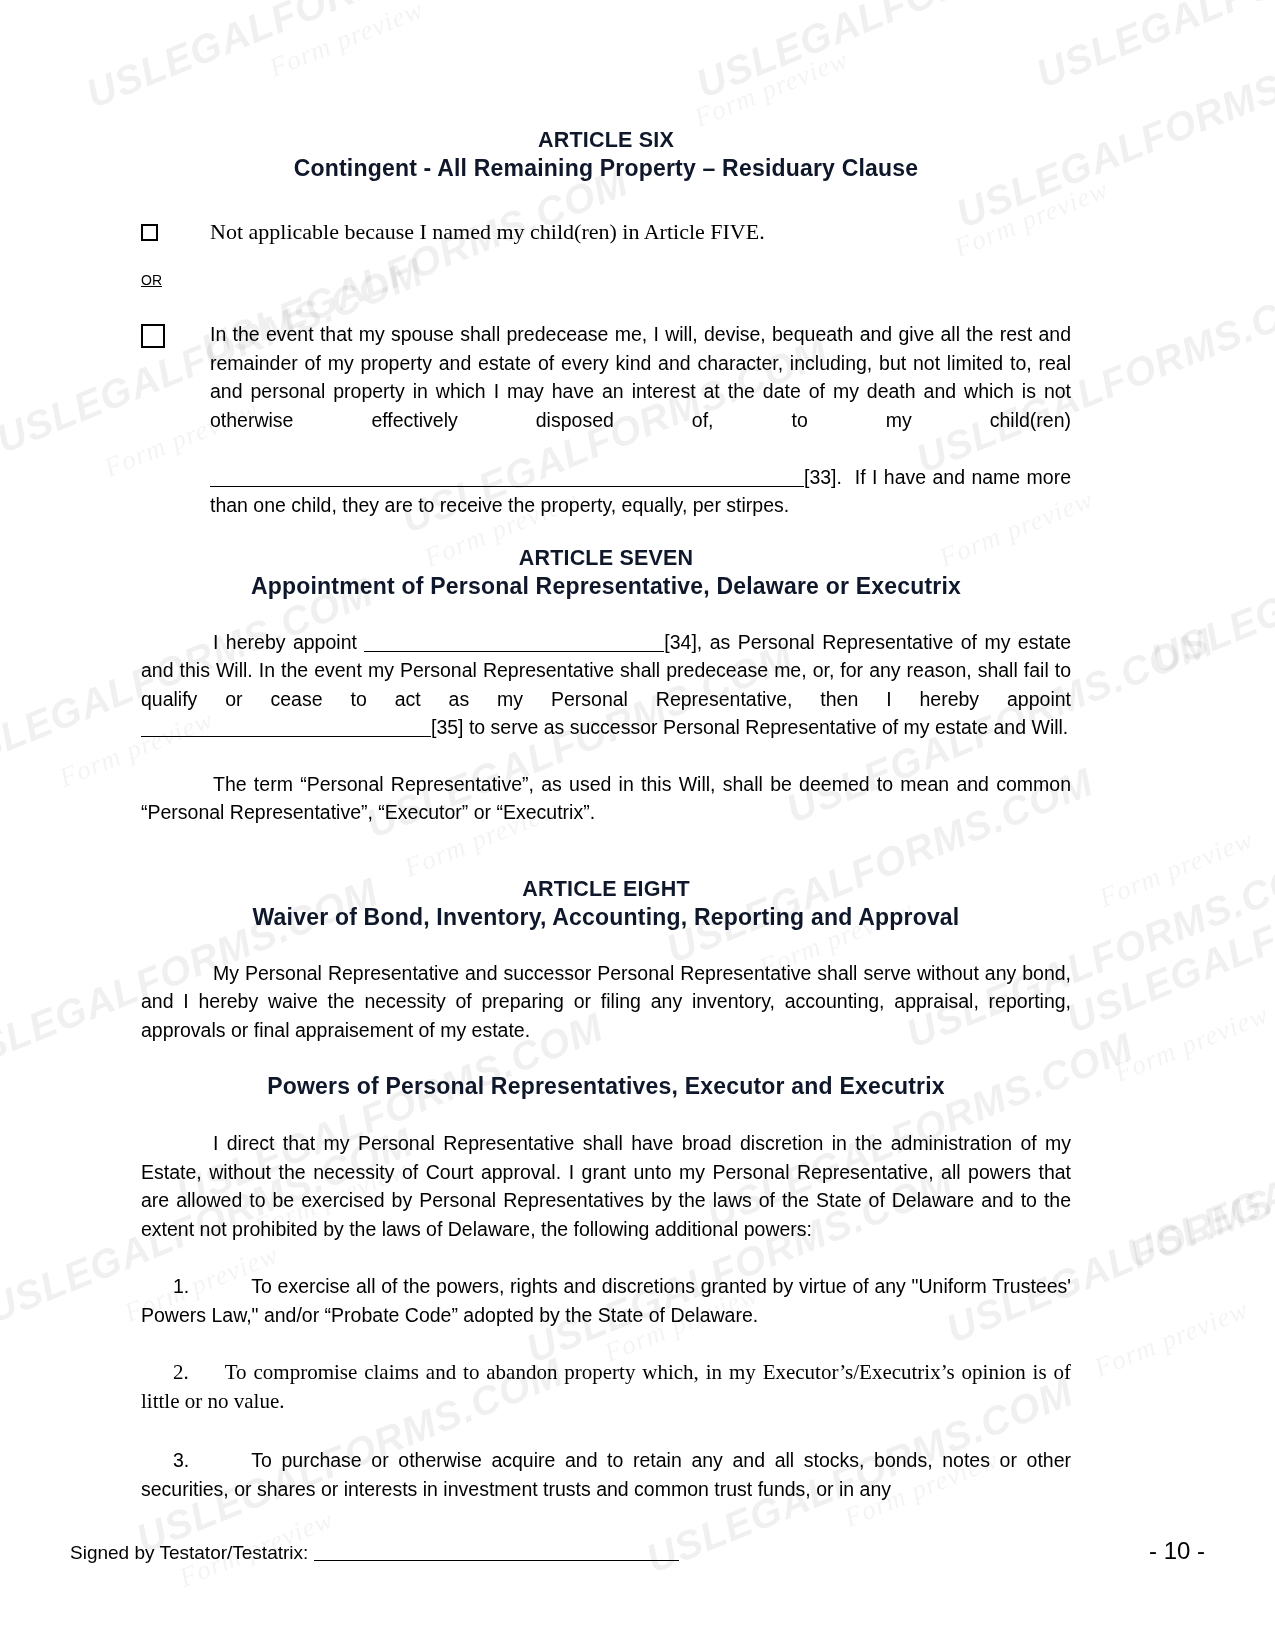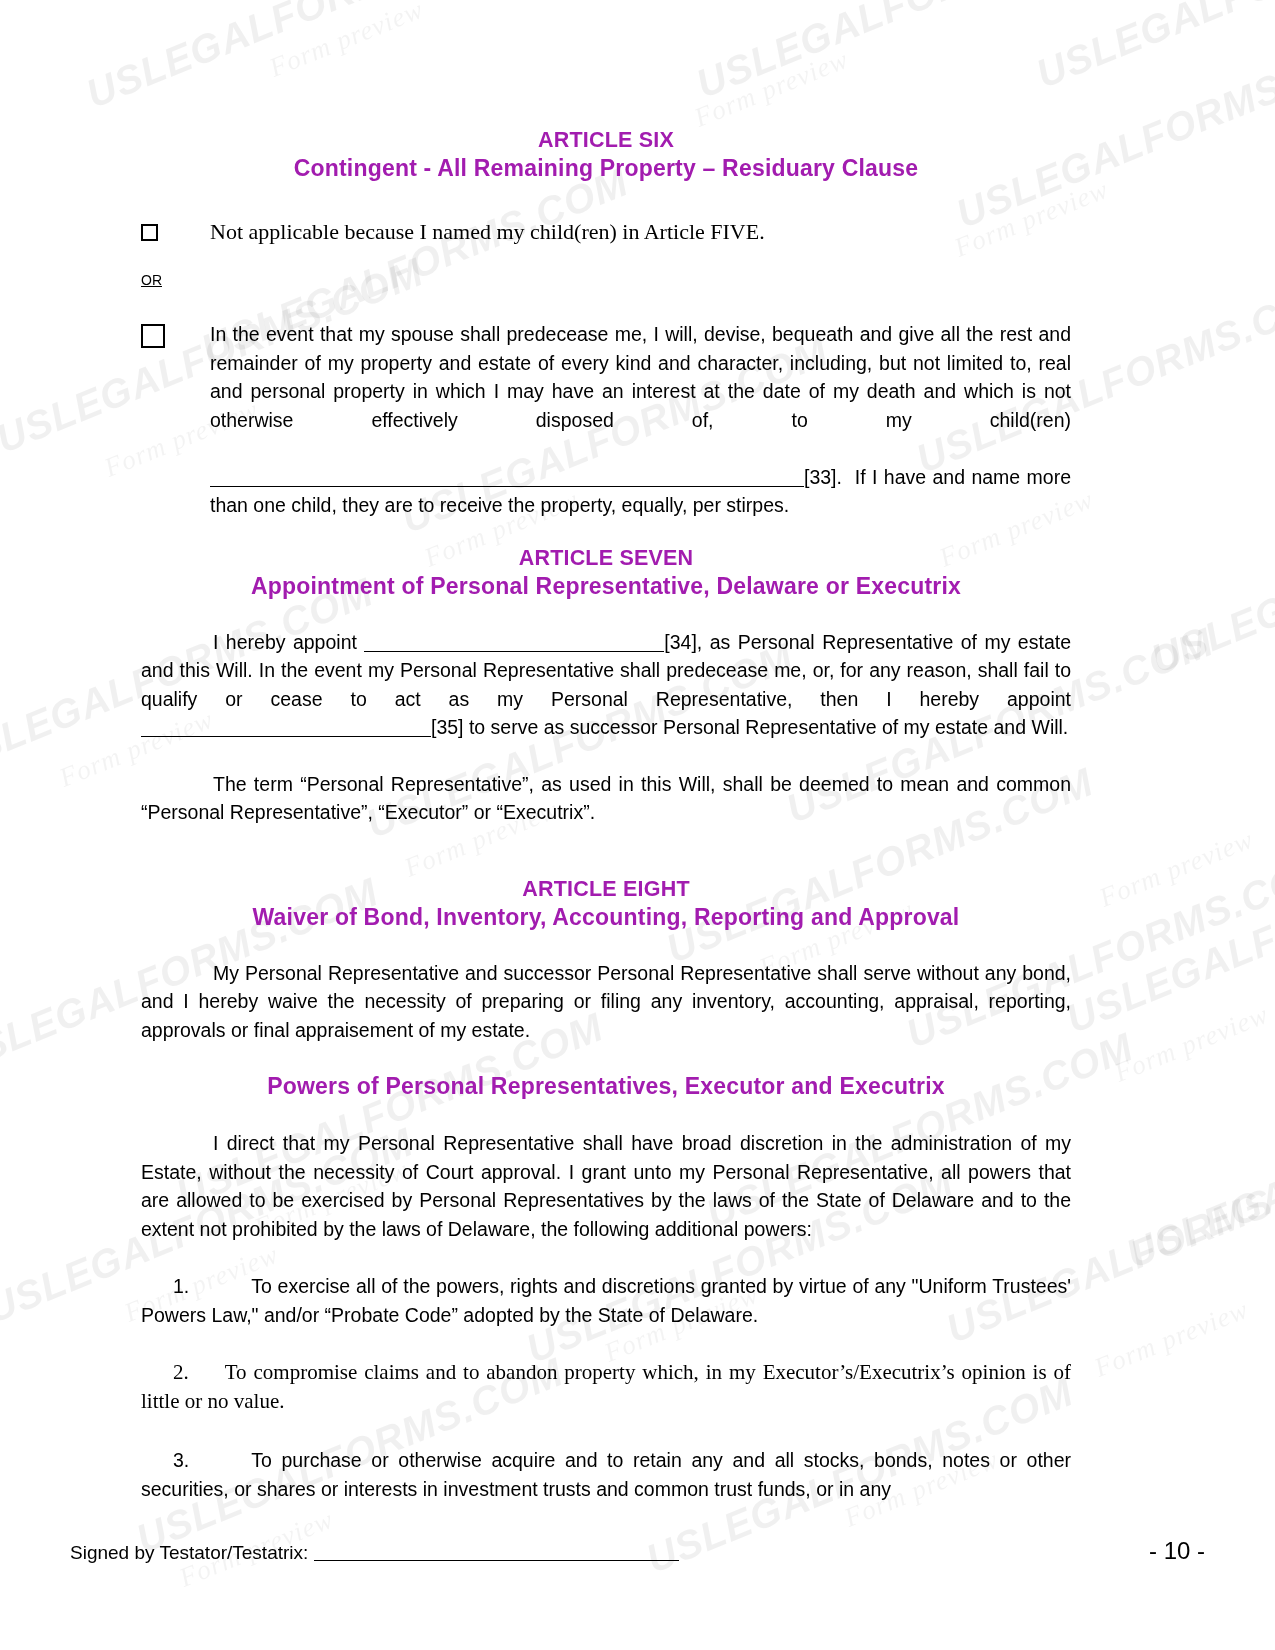--- a/index.html
+++ b/index.html
@@ -60,21 +60,21 @@
     width: 930px;
   }
 
   
   h1.article-title,
   h2.article-sub {
     margin: 0;
     text-align: center;
     font-family: "Liberation Sans", sans-serif;
     font-weight: bold;
-    color: #a21caf;
+    color: #0f172a;
     letter-spacing: 0.2px;
   }
   h1.article-title { font-size: 21.5px; line-height: 28px; }
   h2.article-sub   { font-size: 23px; line-height: 29px; }
 
   
   p.para {
     margin: 0;
     font-size: 19.5px;
     line-height: 28.5px;

